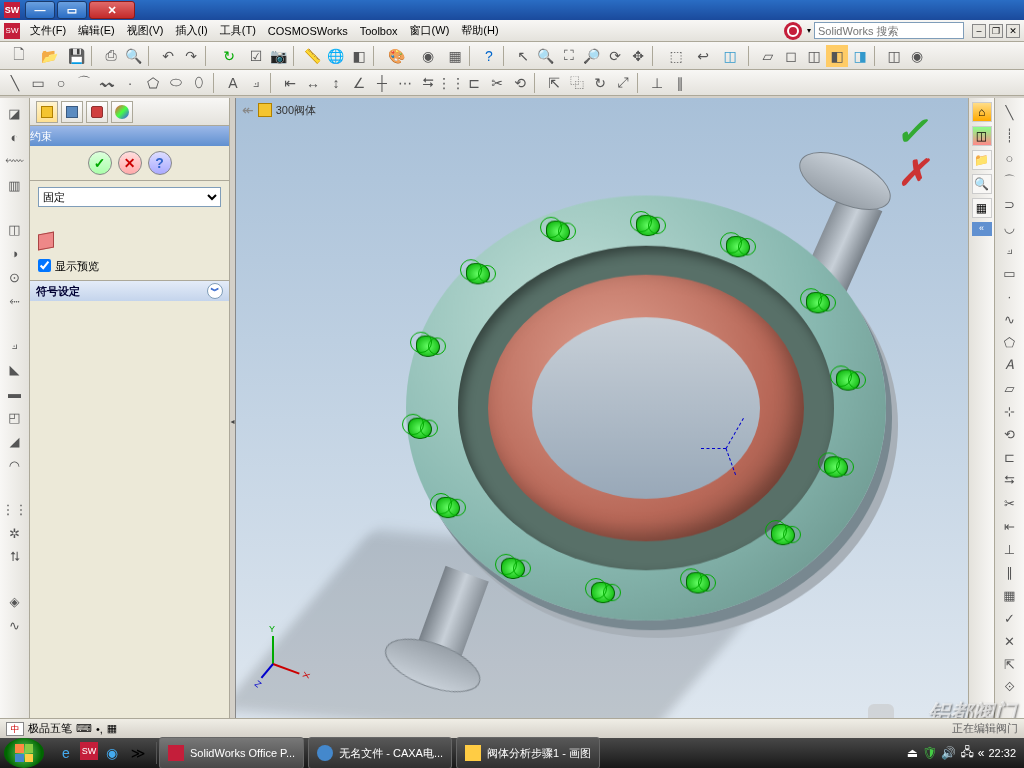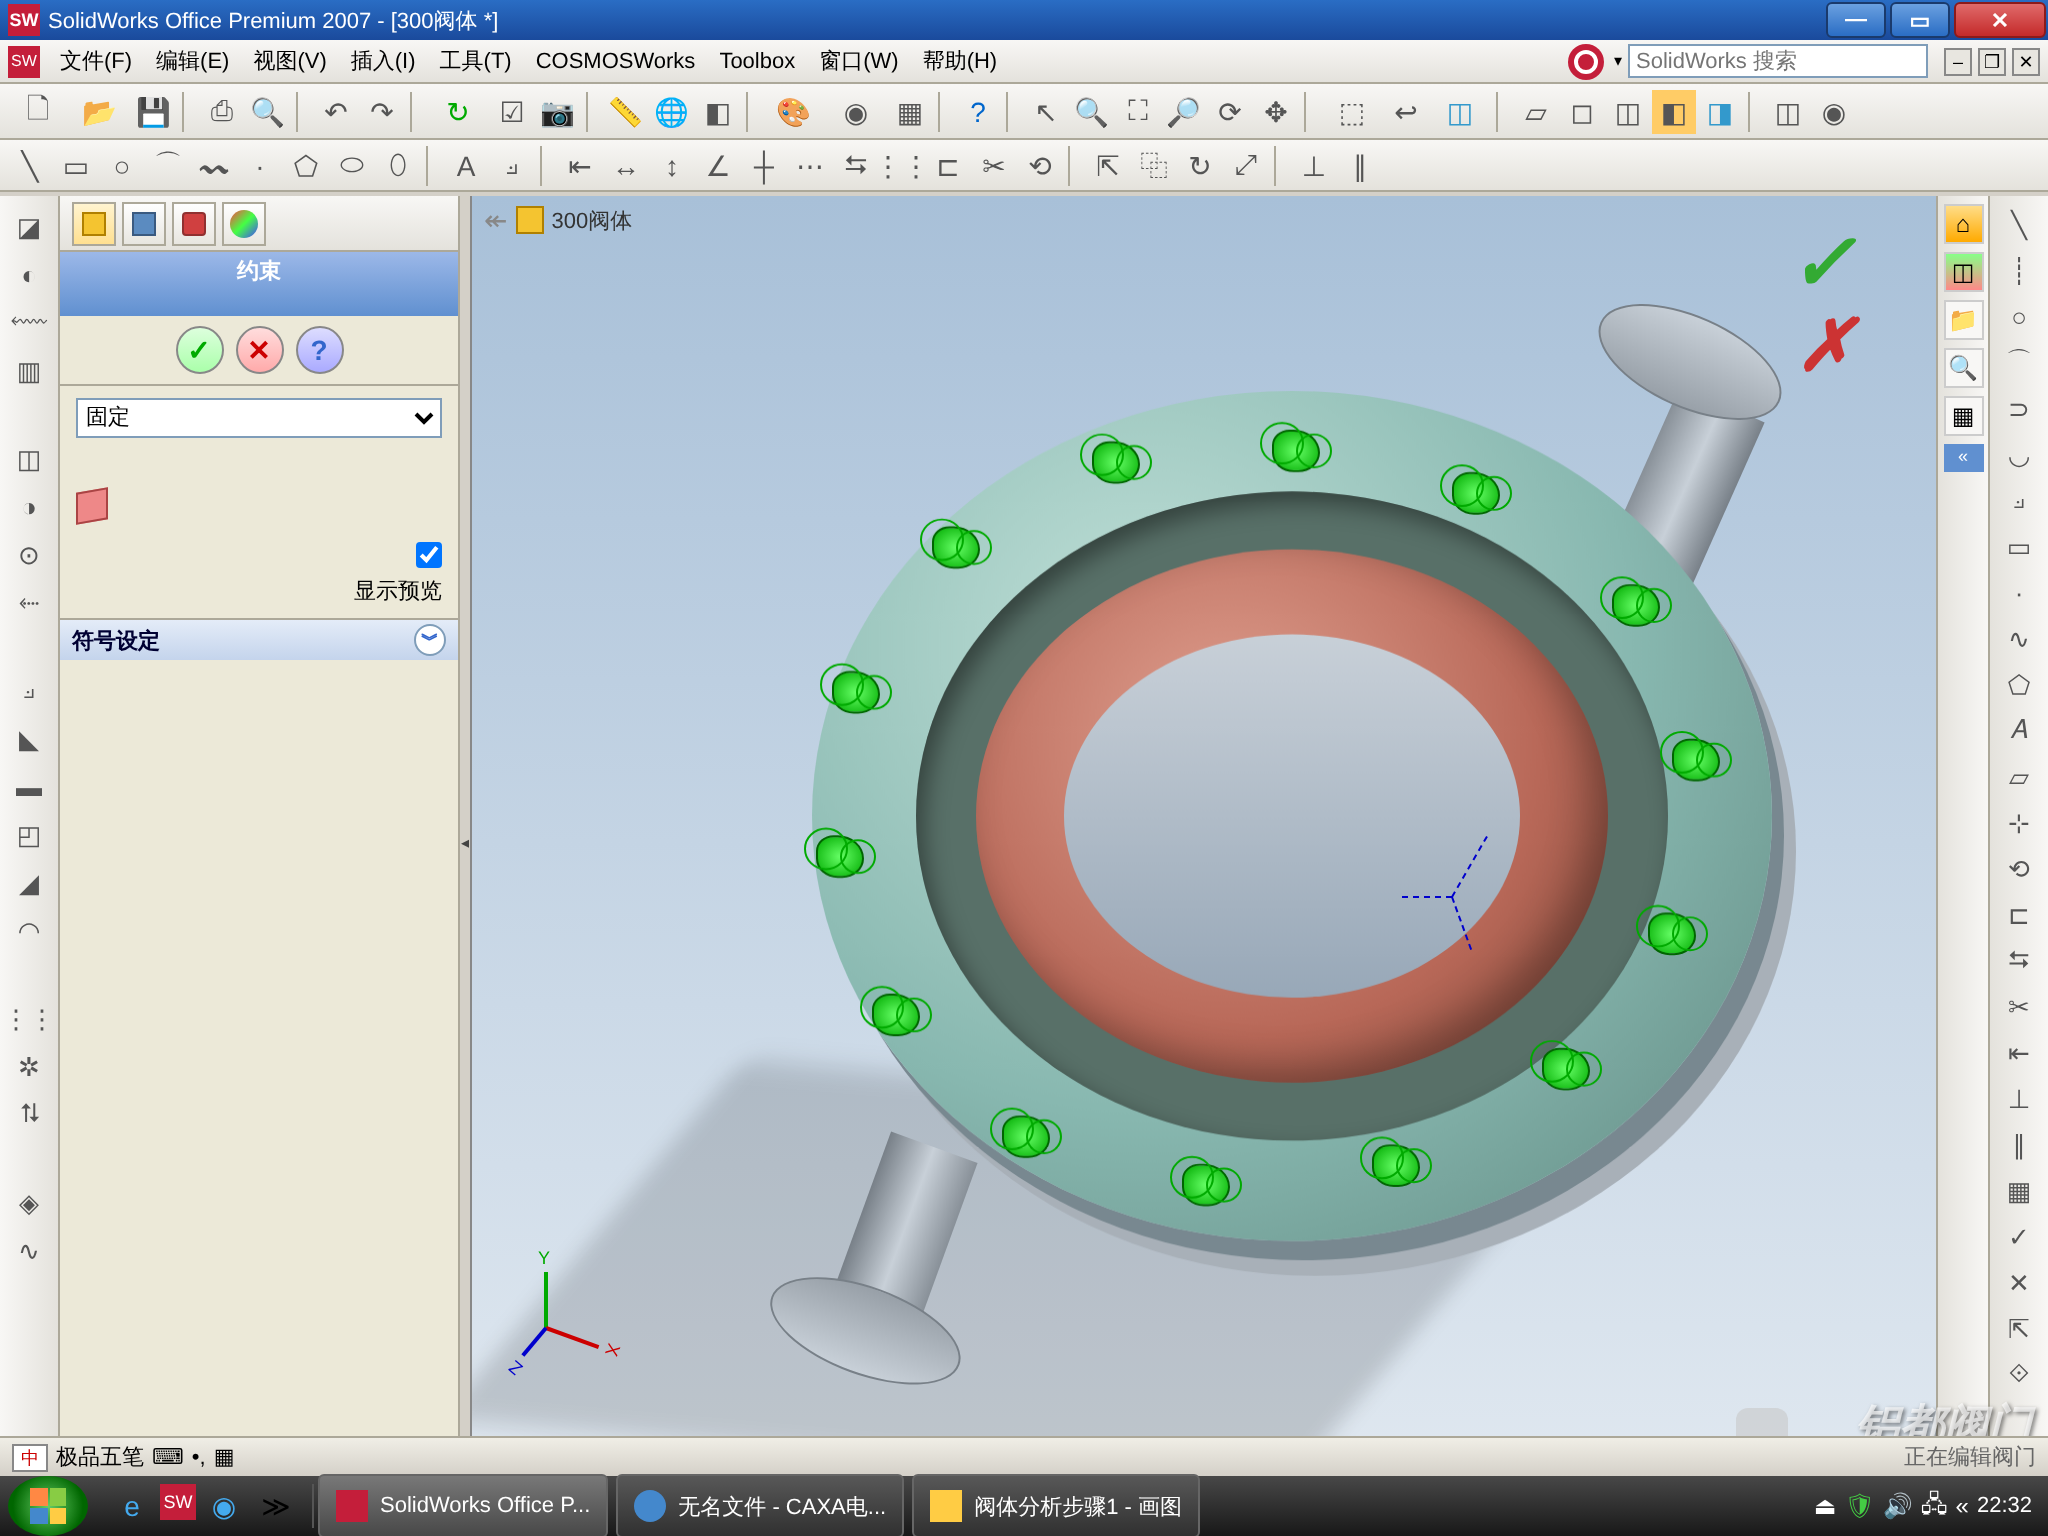--- a/index.html
+++ b/index.html
@@ -35,42 +35,42 @@
 
 .featpane { width: 200px; background: #ece9d8; border-right: 1px solid #aca899; display: flex; flex-direction: column; }
 .fp-tabs { height: 28px; display: flex; align-items: center; gap: 3px; padding-left: 6px; background: linear-gradient(#f8f7f5,#e4e2dc); border-bottom: 1px solid #aca899; }
 .fp-tab { width: 22px; height: 22px; border: 1px solid #aca899; background: linear-gradient(#fefefe,#e8e6e0); display: flex; align-items: center; justify-content: center; }
 .fp-tab.active { background: linear-gradient(#fff4d0,#ffe090); }
 .fp-tab .ico-cube { width: 12px; height: 12px; background: #f4c430; border: 1px solid #b08000; }
 .fp-tab .ico-blue { width: 12px; height: 12px; background: #5b8bc0; border: 1px solid #3a5a80; }
 .fp-tab .ico-red { width: 12px; height: 12px; background: #d04040; border: 1px solid #903030; border-radius: 2px;}
 .fp-tab .ico-rainbow { width: 14px; height: 14px; background: linear-gradient(135deg,#f44,#4f4,#44f); border-radius: 50%; }
 
-.fp-header { height: 32px; background: linear-gradient(#9cb8e8,#6090d0); color: #fff; text-align: center; line-height: 20px; font-weight: bold; }
+.fp-header { height: 20px; background: linear-gradient(#9cb8e8,#6090d0); color: #fff; line-height: 20px; font-weight: normal; }
 .fp-ctrl { height: 34px; display: flex; align-items: center; justify-content: center; gap: 6px; }
 .fp-ctrl .rbtn { width: 24px; height: 24px; border: 1px solid #888; border-radius: 50%; display: flex; align-items: center; justify-content: center; font-size: 14px; font-weight: bold; }
 .fp-ctrl .ok { color: #0a0; background: linear-gradient(#dfd,#afa); }
 .fp-ctrl .cancel { color: #c00; background: linear-gradient(#fdd,#faa); }
 .fp-ctrl .help { color: #36c; background: linear-gradient(#ddf,#aaf); }
 
 .fp-sect { border-top: 1px solid #aca899; }
 .fp-sect-h { height: 20px; background: linear-gradient(#e4ecf8,#c4d4ec); display: flex; align-items: center; padding: 0 6px; font-weight: bold; color: #003; }
 .fp-sect-h .chev { margin-left: auto; width: 16px; height: 16px; border: 1px solid #7f9db9; border-radius: 50%; background: #fff; font-size: 9px; text-align: center; line-height: 14px; color: #36c; }
 .fp-body { padding: 6px 8px; background: #ece9d8; }
 .fp-body select { width: 100%; height: 20px; border: 1px solid #7f9db9; background: #fff; margin-bottom: 24px; }
 .face-row { display: flex; gap: 6px; align-items: flex-start; }
 .face-ico { width: 20px; height: 20px; margin-top: 2px; }
 .face-ico div { width: 16px; height: 16px; background: #e88; border: 1px solid #a44; transform: skewY(-10deg); }
 .face-list { flex: 1; height: 76px; border: 1px solid #7f9db9; background: #fff; overflow: hidden; position: relative; }
 .face-list .it { padding: 0 4px; color: #a030a0; line-height: 14px; }
 .face-list .it.sel { background: #316ac5; color: #fff; }
 .face-list .sb { position: absolute; right: 0; top: 0; bottom: 0; width: 15px; background: #e8e6e0; border-left: 1px solid #ccc;}
 .face-list .sb::before, .face-list .sb::after { content:""; position:absolute; left:2px; width:11px; height:12px; background:#d4d0c8; border:1px solid #888;}
 .face-list .sb::before { top:0;} .face-list .sb::after { bottom:0;}
-.fp-body label { display: flex; align-items: flex-end; gap: 4px; margin-top: 6px; flex-direction: column; }
+.fp-body label { display: flex; align-items: flex-start; gap: 4px; margin-top: 6px; }
 
 .collapse { width: 6px; background: #d4d0c8; border-right: 1px solid #888; display:flex; align-items:center; justify-content:center;}
 .collapse span { font-size:8px; color:#444;}
 
 .viewport { flex: 1; background: linear-gradient(#a8c0d8,#e0e8f0); position: relative; overflow: hidden; }
 .vp-toptag { position: absolute; top: 4px; left: 6px; display: flex; align-items: center; gap: 4px; color: #333; }
 .vp-toptag .back { font-size: 14px; color: #888;}
 .vp-toptag .cube { width: 14px; height: 14px; background: #f4c430; border: 1px solid #b08000; }
 .vp-accept { position: absolute; top: 10px; right: 40px; font-size: 40px; color: #3a3; font-weight: bold; font-style: italic; }
 .vp-cancel { position: absolute; top: 54px; right: 40px; font-size: 36px; color: #c33; font-weight: bold; font-style: italic; }
@@ -132,21 +132,20 @@
 .taskbar .tray .ti{ font-size:12px;}
 
 .watermark-tr{ position:absolute; right:8px; bottom:40px; font-size:22px; color:rgba(255,255,255,0.65); text-shadow:1px 1px 2px rgba(0,0,0,.5); font-style:italic; font-weight:bold;}
 .wechat-ico{ position:absolute; right:130px; bottom:42px; width:26px; height:22px; background:rgba(200,200,200,.6); border-radius:6px;}
 </style>
 </head>
 <body>
 
 <div class="titlebar">
   <span class="sw-icon">SW</span>
-  <span class="title">SolidWorks Office Premium 2007 - [300阀体 *]</span>
   <div class="winbtns">
     <div class="winbtn">—</div>
     <div class="winbtn">▭</div>
     <div class="winbtn close">✕</div>
   </div>
 </div>
 
 <div class="menubar">
   <span class="sw-icon" style="width:16px;height:16px;background:#c41e3a;color:#fff;font-size:8px;text-align:center;line-height:16px;margin-right:4px;">SW</span>
   <span class="mi">文件(F)</span>

